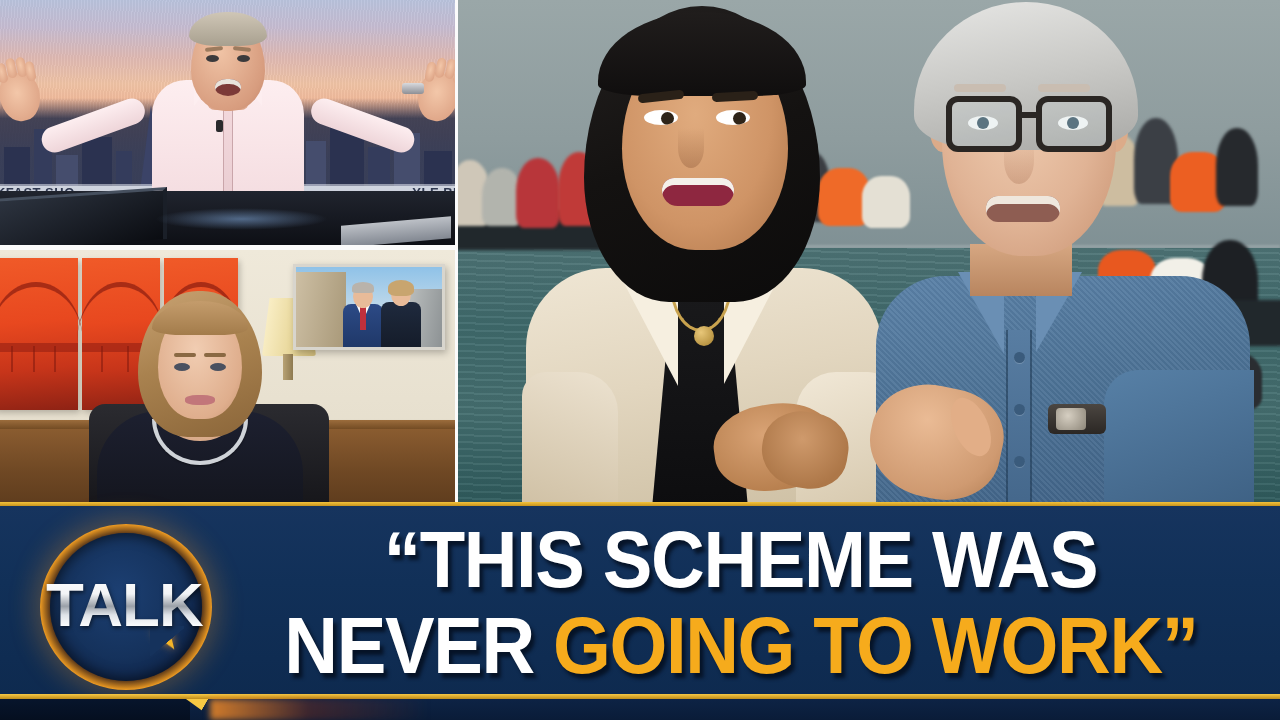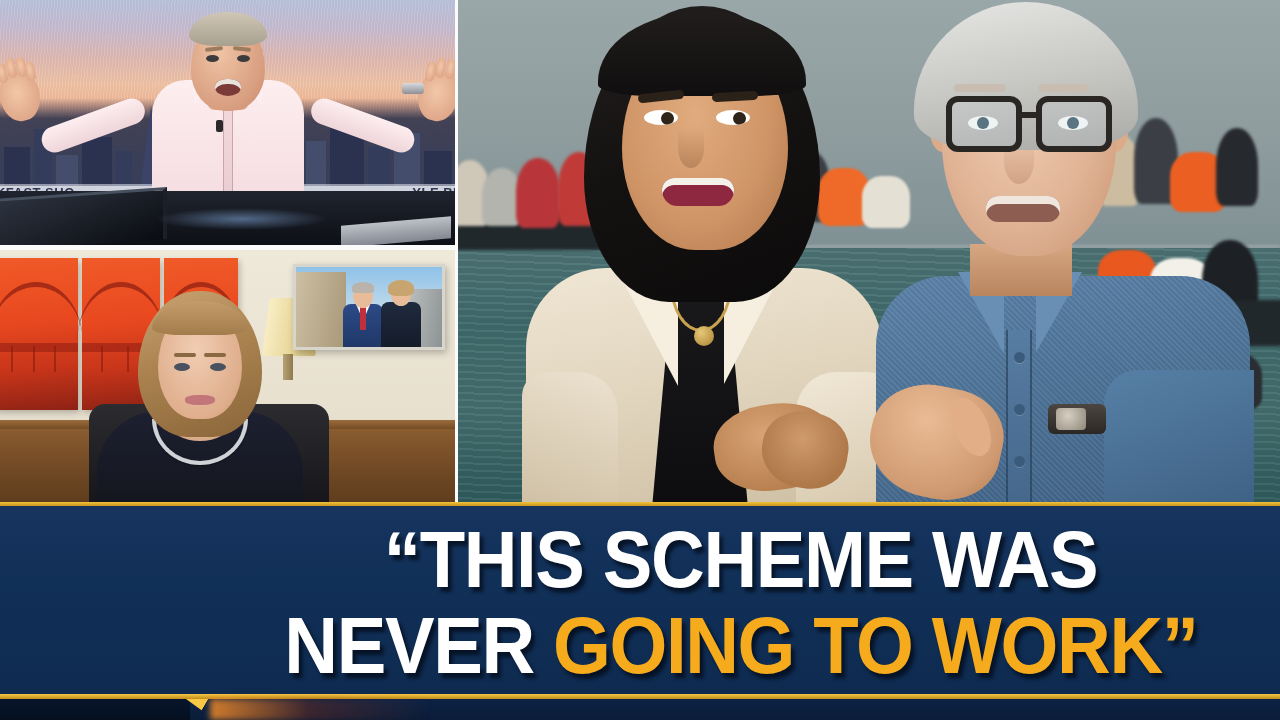--- a/index.html
+++ b/index.html
@@ -862,20 +862,27 @@
       </div>
     </div>
 
     <div class="gap" id="gap-h"></div>
     <div class="gap" id="gap-v"></div>
   </div>
 
   <div id="banner-bg"></div>
   <div id="banner-rule-top"></div>
 
+  <div id="logo">
+    <div id="logo-glow"></div>
+    <div id="logo-ring"></div>
+    <div id="logo-tail"></div>
+    <div id="logo-tail2"></div>
+    <div id="logo-text">TALK</div>
+  </div>
 
   <div id="headline">
     <div class="hl-line hl-white">“THIS SCHEME WAS</div>
     <div class="hl-line"><span class="hl-white">NEVER </span><span class="hl-gold">GOING TO WORK”</span></div>
   </div>
 
   <div id="banner-rule-bot"></div>
   <div id="footer-strip"></div>
   <div id="footer-dark"></div>
   <div id="tail-glow"></div>

